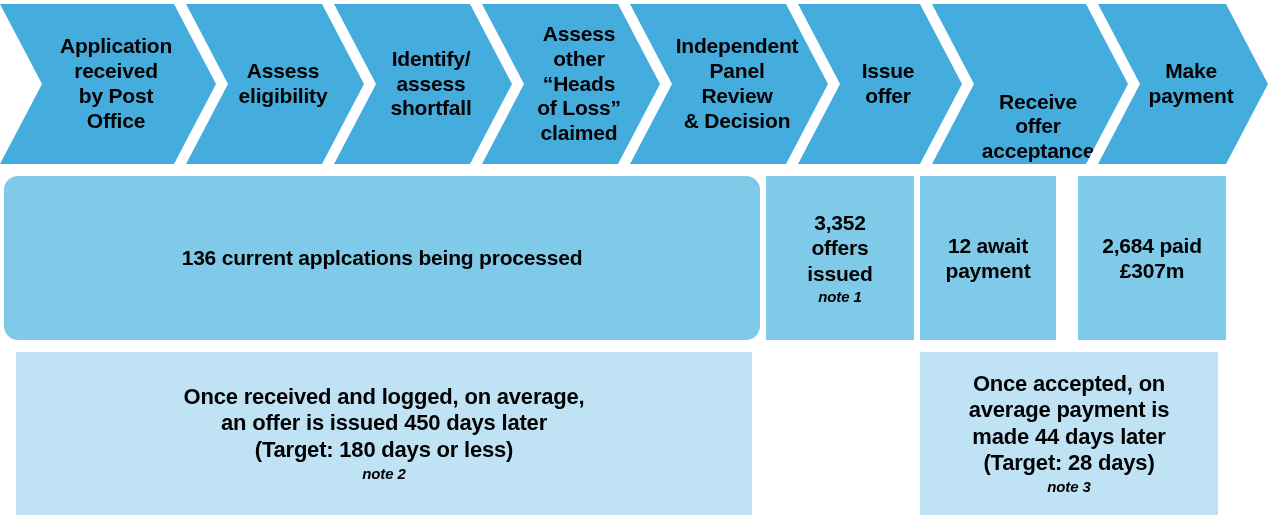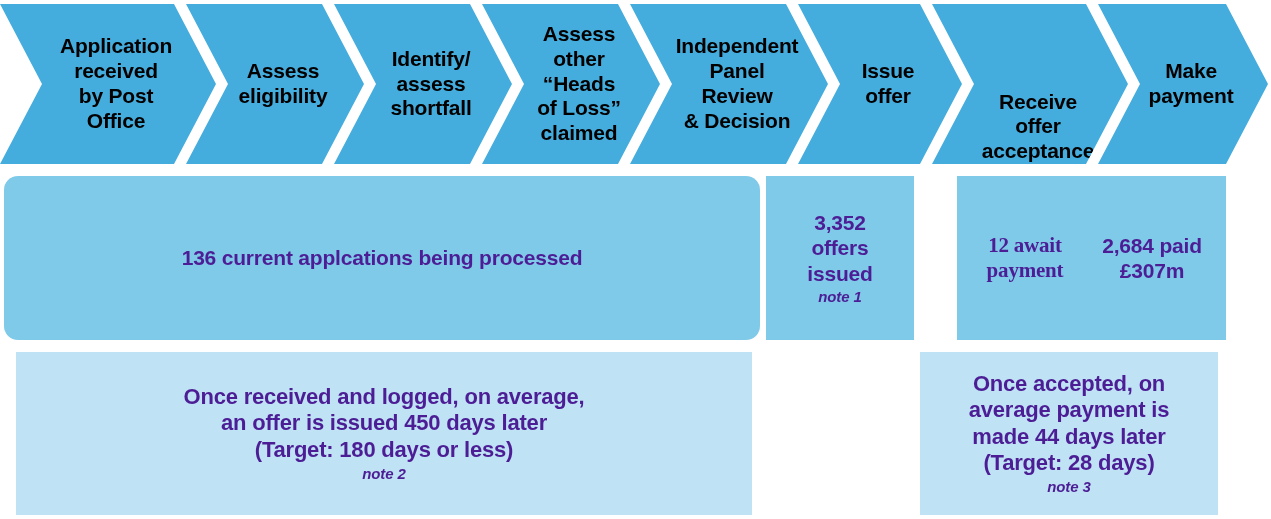--- a/index.html
+++ b/index.html
@@ -60,21 +60,21 @@
 
   
   .cell {
     position: absolute;
     box-sizing: border-box;
     display: flex;
     flex-direction: column;
     align-items: center;
     justify-content: center;
     text-align: center;
-    color: #4c1d95;
+    color: #000000;
   }
 
   .row-mid .cell {
     background: #7FCAE8;
   }
 
   .row-bottom .cell {
     background: #BFE3F5;
   }
 
@@ -163,21 +163,21 @@
       <div class="cell-main">136 current applcations being processed</div>
     </div>
 
     <div class="cell" style="left:766px; top:176px; width:148px; height:164px;">
       <div class="cell-main">3,352
 offers
 issued</div>
       <div class="cell-note">note 1</div>
     </div>
 
-    <div class="cell" style="left:957px; top:176px; width:136px; height:164px;font-family:Liberation Serif, serif;">
+    <div class="cell" style="left:920px; top:176px; width:136px; height:164px;">
       <div class="cell-main">12 await
 payment</div>
     </div>
 
     <div class="cell" style="left:1070px; top:176px; width:148px; height:164px;margin-left:8px;">
       <div class="cell-main">2,684 paid
 £307m</div>
     </div>
 
   </div>

